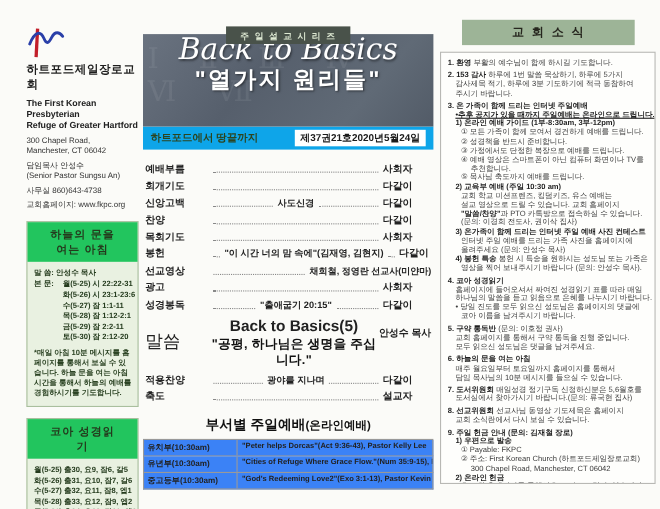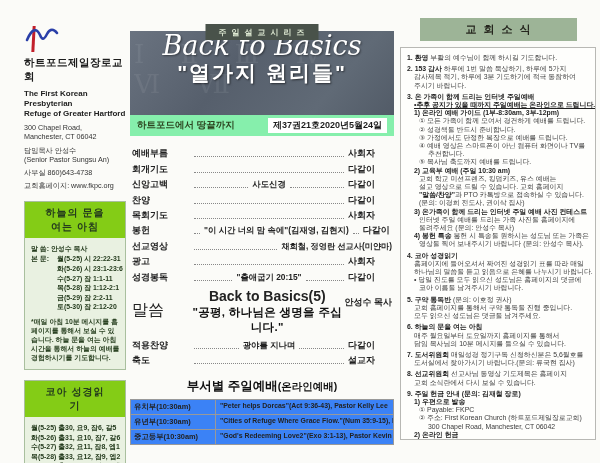--- a/index.html
+++ b/index.html
@@ -6,41 +6,41 @@
   .page{position:relative;width:600px;height:463px;background:#fbfbf8;overflow:hidden;
         font-family:"Liberation Sans","DejaVu Sans",sans-serif;color:#222;}
   
   .leftcol{position:absolute;left:24px;top:24px;width:102px;}
   .logo-row{display:flex;align-items:flex-start;gap:2px;}
   .kname{font-size:10.5px;font-weight:700;color:#1d1d1d;letter-spacing:.5px;margin-top:2px;}
   .ename{font-size:8px;font-weight:700;color:#222;line-height:10px;margin-top:5px;}
   .info{font-size:7.2px;color:#333;line-height:9.3px;margin-top:4px;}
   .info .gap{margin-top:4px;}
   .sbox{margin-top:10px;border:1px solid #a9bf9e;background:#e9f1e1;}
-  .sbox-h{background:#84cc16;color:#243b1d;font-weight:700;font-size:10px;
+  .sbox-h{background:#22c55e;color:#243b1d;font-weight:700;font-size:10px;
           text-align:center;padding:4px 16px;letter-spacing:1px;}
   .sbox-b{padding:6px 5px 7px 6px;font-size:6.9px;line-height:9.6px;color:#243b1d;font-weight:700;}
   .readlist{margin:0;padding:0;list-style:none;}
   .readlist li{white-space:nowrap;}
   .morn-pre{display:inline-block;width:24px;}
   .snote{margin-top:5px;line-height:9px;font-weight:700;color:#2c4424;}
   
   .midcol{position:absolute;left:130px;top:22px;width:264px;}
   .banner{position:relative;height:84px;background:linear-gradient(130deg,#6a7380 0%,#565f6c 40%,#606a76 75%,#525b67 100%);overflow:visible;}
   .banner:before{content:"Ⅰ Ⅱ Ⅲ Ⅳ Ⅵ Ⅶ";position:absolute;left:4px;top:8px;width:256px;
         font-family:"DejaVu Serif",serif;font-size:26px;color:rgba(255,255,255,.07);
         letter-spacing:14px;overflow:hidden;}
   .badge{position:absolute;top:-7px;left:50%;transform:translateX(-50%);
          background:#49524a;color:#dde8d2;font-size:8px;font-weight:700;
          letter-spacing:5px;padding:3px 9px 2px 13px;white-space:nowrap;}
   .script{font-family:"DejaVu Serif",serif;font-style:italic;font-size:27px;color:#fff;
           text-align:center;margin-top:9px;line-height:30px;text-shadow:1px 1px 2px rgba(0,0,0,.45);}
   .btitle{font-size:21px;font-weight:700;color:#fff;text-align:center;letter-spacing:2px;
           line-height:24px;text-shadow:1px 1px 2px rgba(0,0,0,.55);}
-  .strip{display:flex;justify-content:space-between;align-items:center;background:#86efac;
+  .strip{display:flex;justify-content:space-between;align-items:center;background:#0ea5e9;
          padding:3px 7px;height:15px;}
   .strip-l{font-size:9.5px;font-weight:700;color:#2c441f;}
   .strip-r{background:#fff;font-size:9px;font-weight:700;color:#1c1c1c;padding:1px 5px;}
   .wtitle{text-align:center;font-size:14px;font-weight:700;letter-spacing:9px;color:#111;
           margin-top:15px;}
   .worship{margin-top:9px;padding:0 2px;}
   .wrow{display:flex;align-items:flex-end;height:15.4px;font-size:9px;font-weight:700;color:#222;}
   .wlabel{display:inline-block;width:58px;text-align:justify;text-align-last:justify;flex:none;}
   .dots{flex:1;min-width:6px;border-bottom:1.5px dotted #888;margin:0 4px 3px;}
   .wcent{flex:none;font-size:8.4px;padding-bottom:1px;white-space:nowrap;}

